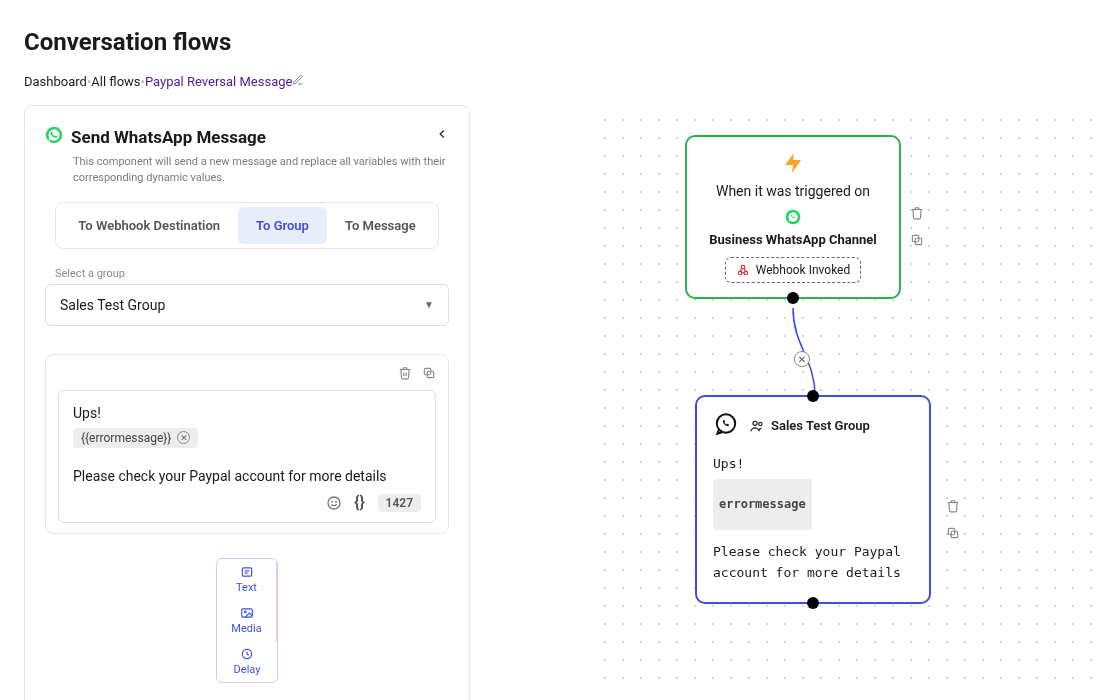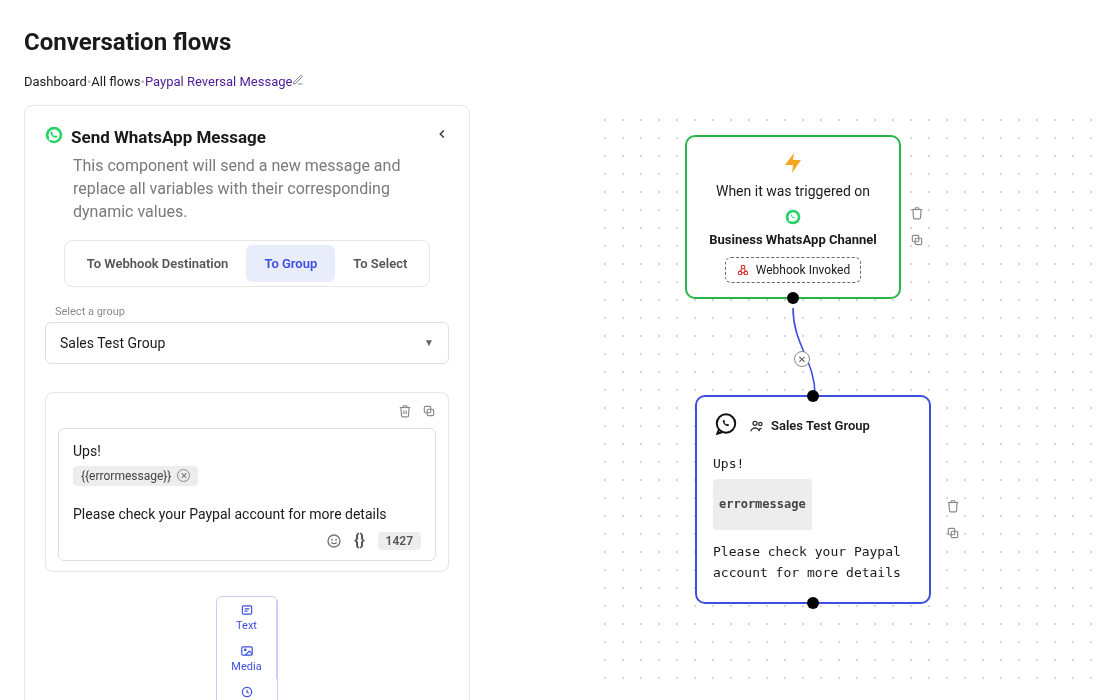--- a/index.html
+++ b/index.html
@@ -37,21 +37,21 @@
   left: 24px; top: 0;
   width: 446px;
   border: 1px solid #e6e6e6;
   border-radius: 8px;
   background: #fff;
   padding: 20px 20px 24px 20px;
 }
 .panel-head { display: flex; align-items: flex-start; justify-content: space-between; }
 .panel-title-row { display: flex; align-items: center; gap: 8px; }
 .panel-title { font-size: 17px; font-weight: 700; }
-.panel-desc { font-size: 16px; color: #7a7a7a; margin: 6px 0 16px 28px; line-height: 1.45; max-width: 460px; }
+.panel-desc { font-size: 11px; color: #7a7a7a; margin: 6px 0 16px 28px; line-height: 1.45; max-width: 460px; }
 .chevron-back svg { width: 14px; height: 14px; }
 
 .segmented {
   display: flex;
   border: 1px solid #e6e6e6;
   border-radius: 8px;
   padding: 4px;
   width: fit-content;
   margin: 0 auto 18px auto;
   background: #fff;
@@ -241,21 +241,21 @@
         <svg viewBox="0 0 24 24" fill="none" stroke="#333" stroke-width="2.5">
             <polyline points="15 18 9 12 15 6"></polyline>
           </svg>
       </span>
     </div>
     <div class="panel-desc">This component will send a new message and replace all variables with their corresponding dynamic values.</div>
 
     <div class="segmented">
       <div class="seg">To Webhook Destination</div>
       <div class="seg active">To Group</div>
-      <div class="seg">To Select</div>
+      <div class="seg">To Message</div>
     </div>
 
     <div class="field-label">Select a group</div>
     <div class="select-box">
       <span>Sales Test Group</span>
       <span class="caret">▼</span>
     </div>
 
     <div class="msg-card">
       <div class="msg-card-tools">

